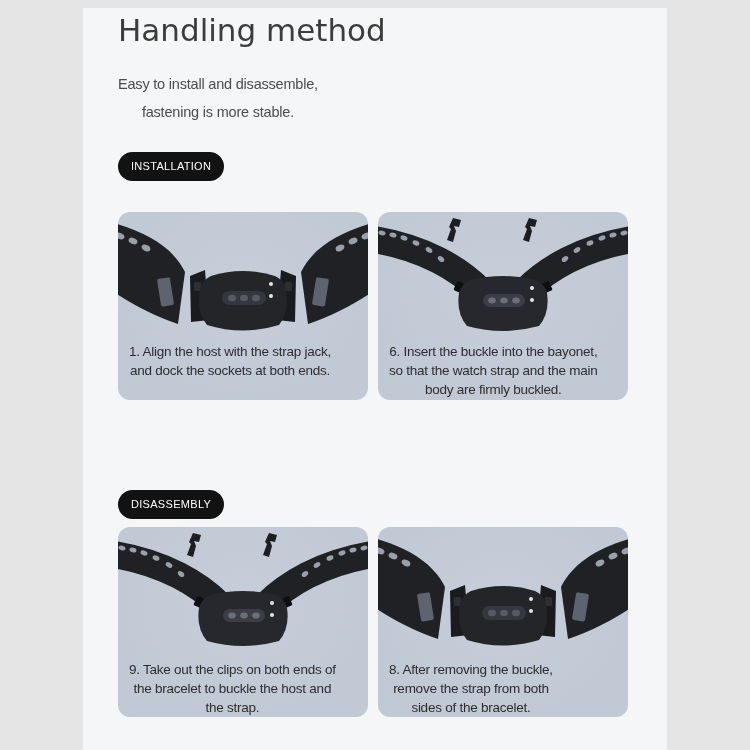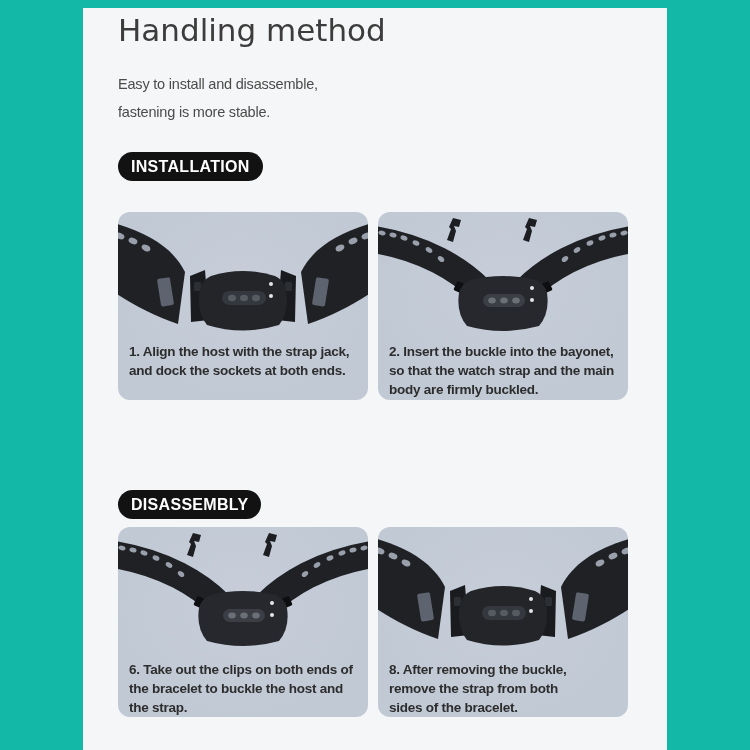--- a/index.html
+++ b/index.html
@@ -1,37 +1,37 @@
 <!DOCTYPE html>
 <html><head>
 <meta charset="utf-8">
 <style>
   html,body{margin:0;padding:0;background:#ffffff;}
-  .screen{position:relative;width:750px;height:750px;background:#14b8a6;overflow:hidden;
-          font-family:"Liberation Sans",sans-serif;}
+  .screen{position:relative;width:750px;height:750px;background:#e5e5e5;overflow:hidden;
+          font-family:"Liberation Sans",sans-serif;text-align:center;}
   .strip{position:absolute;left:83px;top:8px;width:584px;height:742px;background:#f5f6f7;}
   .page-title{position:absolute;left:118px;top:12px;margin:0;
               font-family:"DejaVu Sans",sans-serif;font-size:31px;font-weight:500;
               color:#3c3c3c;letter-spacing:0;}
   .subtitle{position:absolute;left:118px;top:70px;margin:0;font-size:14.5px;line-height:28px;
             color:#4b4b4b;white-space:pre;letter-spacing:-0.2px;}
   .badge{position:absolute;left:118px;height:29px;line-height:29px;border-radius:15px;
-         background:#121212;color:#ffffff;font-size:16px;font-weight:bold;
+         background:#121212;color:#ffffff;font-size:11px;font-weight:normal;
          padding:0 13px;letter-spacing:0.3px;}
   .badge.b1{top:152px;}
   .badge.b2{top:490px;}
   .panel{position:absolute;width:250px;border-radius:12px;overflow:hidden;
          background:radial-gradient(ellipse at 50% 42%, #c7ceda 0%, #c1c9d5 72%);}
   .row1 .p{top:212px;height:188px;}
   .row2 .p{top:527px;height:190px;}
   .panel.pos-l{left:118px;}
   .panel.pos-r{left:378px;}
   .illus{position:absolute;left:0;top:0;width:250px;height:130px;display:block;}
   .caption{position:absolute;left:11px;margin:0;font-size:13.5px;line-height:19px;
-           color:#2d2d2d;white-space:pre;letter-spacing:-0.25px;font-weight:bold;}
+           color:#2d2d2d;white-space:pre;letter-spacing:-0.25px;}
   .row1cap{top:130px;}
   .row2cap{top:133px;}
   .hidden-defs{position:absolute;width:0;height:0;overflow:hidden;}
 </style>
 </head>
 <body>
 
 <svg class="hidden-defs" aria-hidden="true">
   <defs>
 
@@ -126,34 +126,34 @@
       <svg class="illus">
         <use href="#illus-separated"></use>
       </svg>
       <p class="caption row1cap">1. Align the host with the strap jack,
 and dock the sockets at both ends.</p>
     </div>
     <div class="panel p pos-r">
       <svg class="illus">
         <use href="#illus-connected"></use>
       </svg>
-      <p class="caption row1cap">2. Insert the buckle into the bayonet,
+      <p class="caption row1cap">6. Insert the buckle into the bayonet,
 so that the watch strap and the main
 body are firmly buckled.</p>
     </div>
   </div>
 
   <div class="badge b2">DISASSEMBLY</div>
 
   <div class="row2">
     <div class="panel p pos-l">
       <svg class="illus">
         <use href="#illus-connected"></use>
       </svg>
-      <p class="caption row2cap">6. Take out the clips on both ends of
+      <p class="caption row2cap">9. Take out the clips on both ends of
 the bracelet to buckle the host and
 the strap.</p>
     </div>
     <div class="panel p pos-r">
       <svg class="illus">
         <use href="#illus-separated"></use>
       </svg>
       <p class="caption row2cap">8. After removing the buckle,
 remove the strap from both
 sides of the bracelet.</p>

